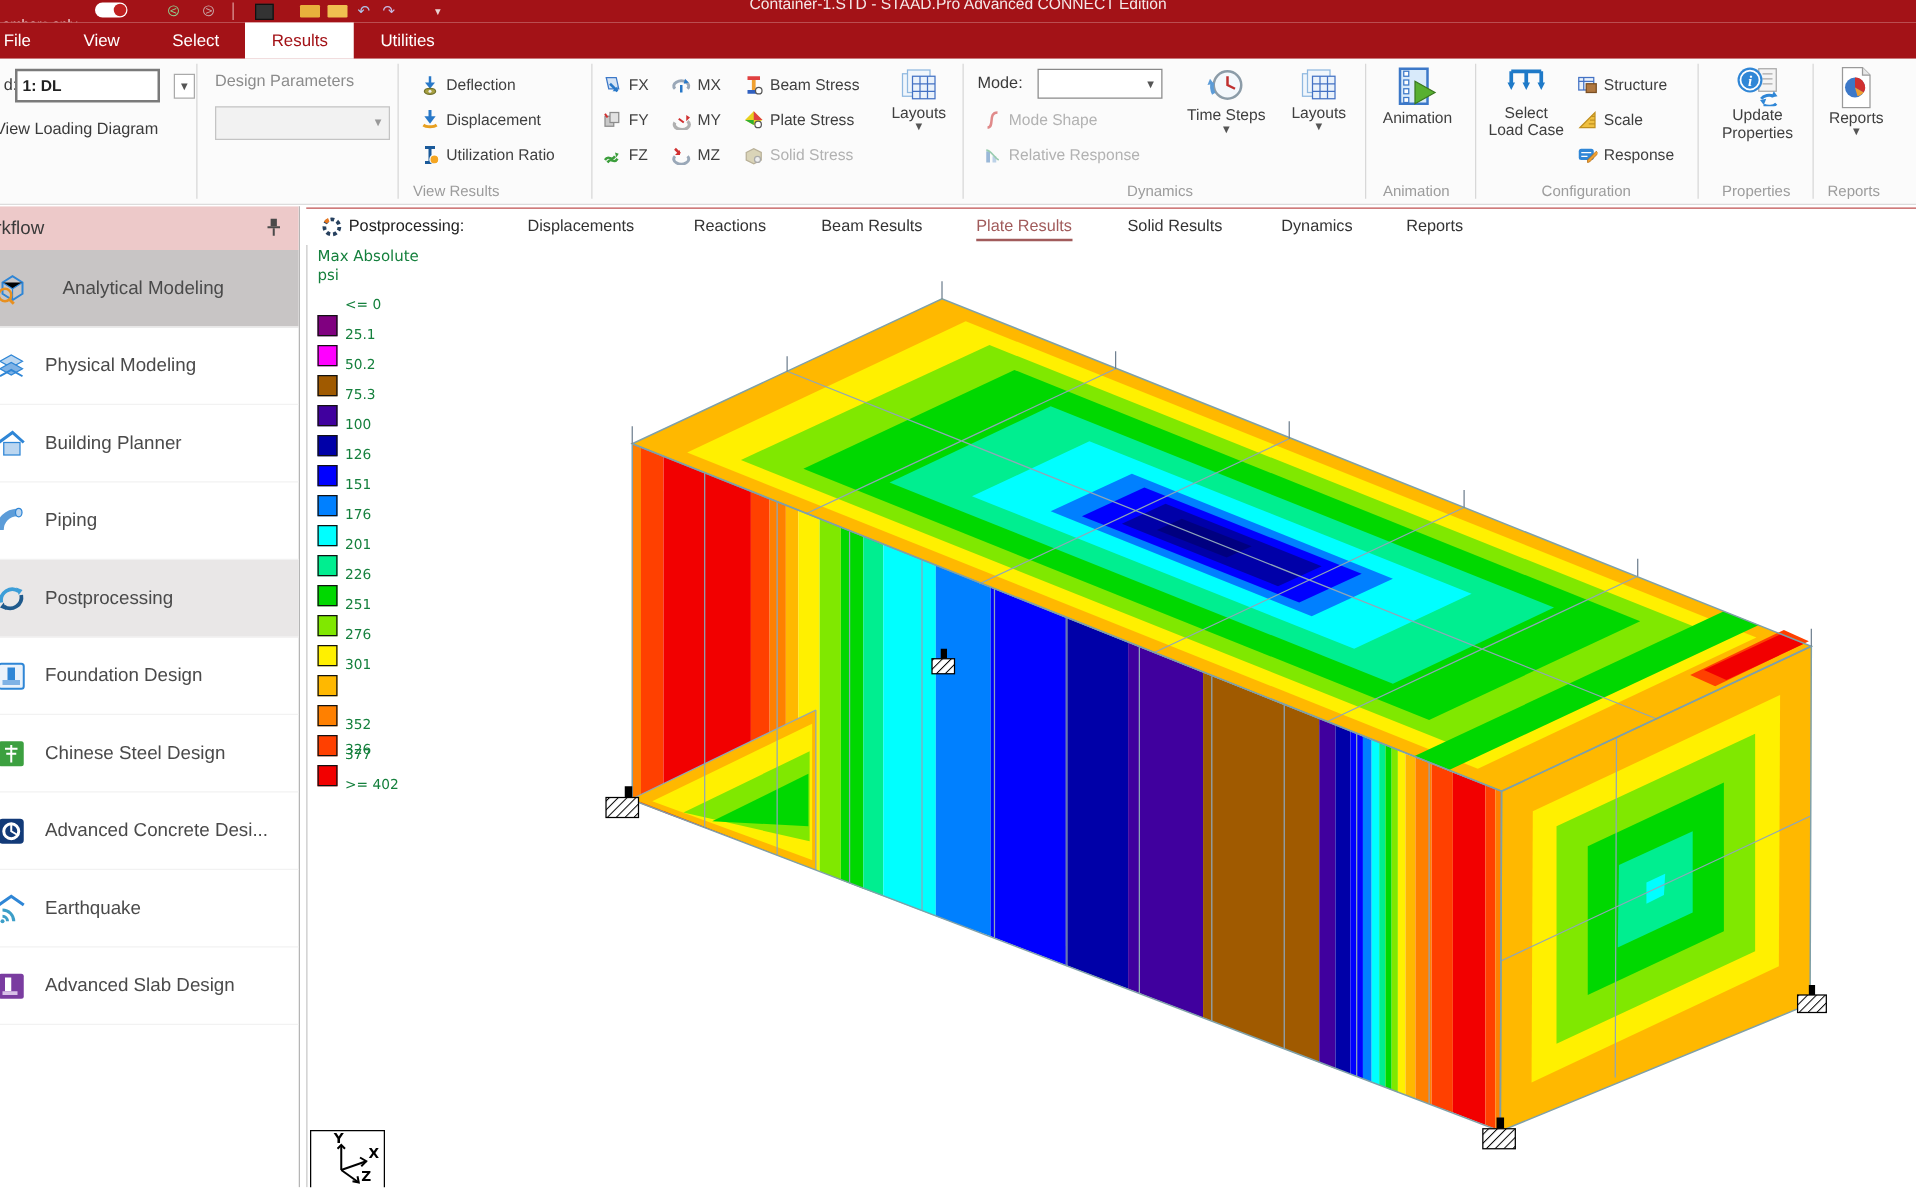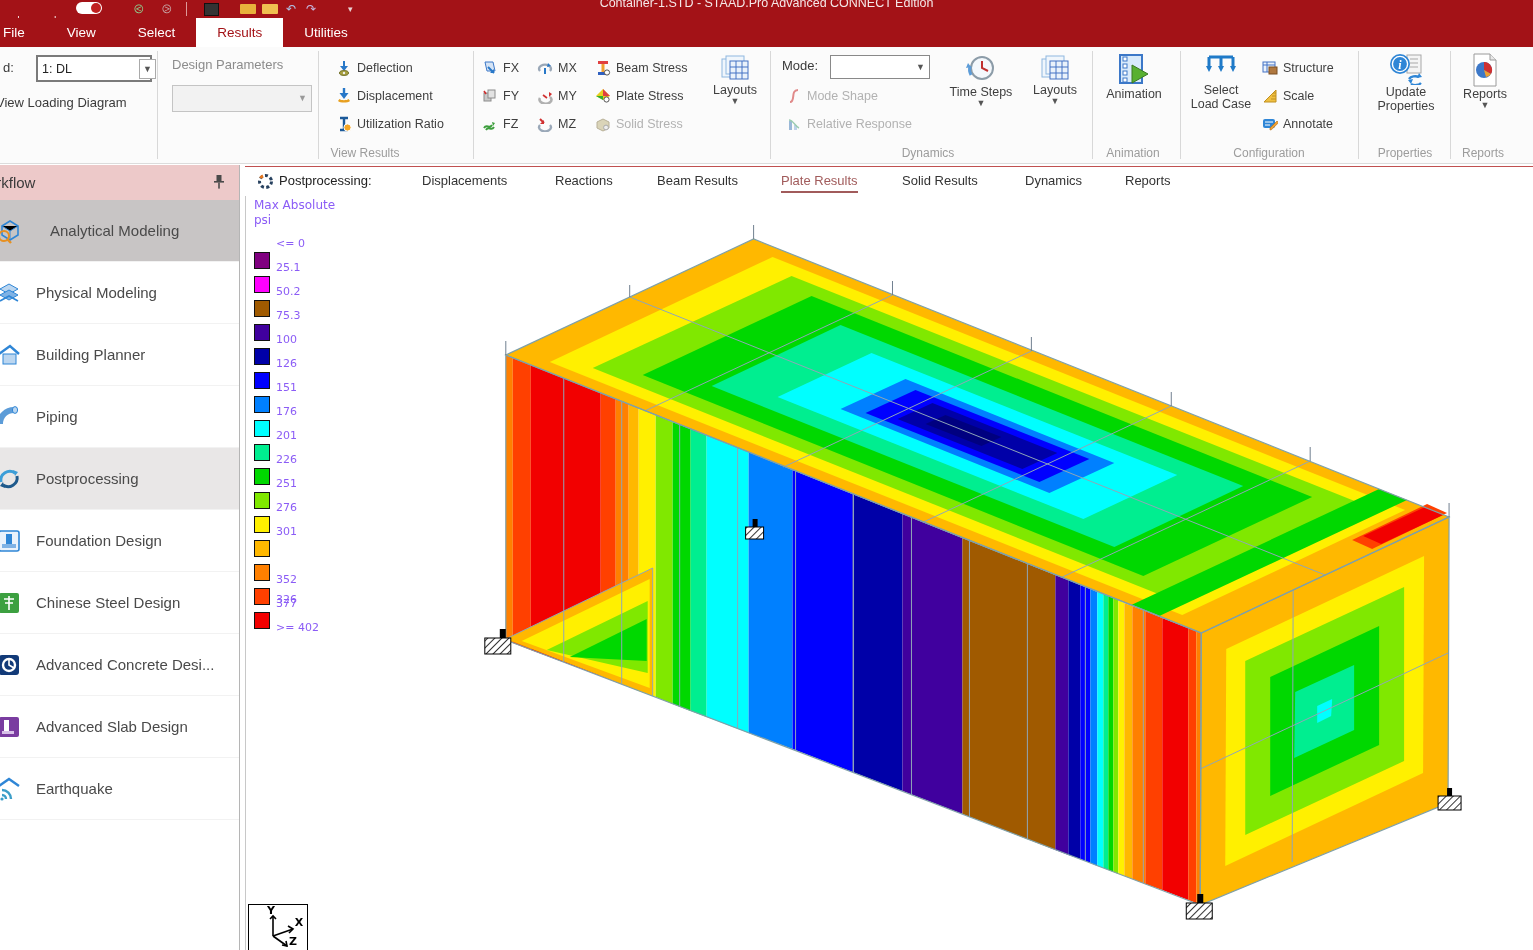--- a/index.html
+++ b/index.html
@@ -38,21 +38,21 @@
   #sbheader{height:35px;background:#EDC9C9;display:flex;align-items:center;font-size:15px;color:#3A3A3A;position:relative;}
   #sbheader .htext{margin-left:-26px;}
   #sbheader .pin{position:absolute;right:14px;top:9px;}
   .sbitem{height:62px;display:flex;align-items:center;gap:14px;font-size:15px;color:#4A4A4A;padding-left:4px;border-bottom:1px solid #F2F2F2;box-sizing:border-box;}
   .sbitem svg{margin-left:-8px;flex:none;}
   .sbitem.sel{background:#C8C5C5;gap:28px;}
   .sbitem.hl{background:#E9E7E7;}
   
   #viewport{position:absolute;left:245px;top:196px;width:1288px;height:754px;background:#fff;border-left:1px solid #C8C8C8;box-sizing:border-box;}
   #model{position:absolute;left:0;top:0;width:100%;height:100%;}
-  #legend{position:absolute;left:6px;top:2px;width:120px;height:450px;font-family:"DejaVu Sans",sans-serif;color:#8b5cf6;}
+  #legend{position:absolute;left:6px;top:2px;width:120px;height:450px;font-family:"DejaVu Sans",sans-serif;color:#15803d;}
   .lg-title{position:absolute;top:0;left:2px;font-size:12px;}
   .lg-unit{position:absolute;top:15px;left:2px;font-size:12px;}
   .lg-swatch{position:absolute;left:2px;width:16px;height:17px;border:1px solid #111;box-sizing:border-box;}
   .lg-label{position:absolute;left:24px;font-size:11px;}
   #axisbox{position:absolute;left:2px;top:708px;width:58px;height:46px;border:1px solid #000;background:#fff;}.k2{fill:var(--c2)}.k3{fill:var(--c3)}
   .k4{fill:var(--c4)}.k5{fill:var(--c5)}.k6{fill:var(--c6)}.k7{fill:var(--c7)}
   .k8{fill:var(--c8)}.k9{fill:var(--c9)}.k10{fill:var(--c10)}.k11{fill:var(--c11)}
   .k12{fill:var(--c12)}.k13{fill:var(--c13)}.k14{fill:var(--c14)}.k15{fill:var(--c15)}
 </style>
 </head>
@@ -80,21 +80,21 @@
   <div id="tabrow">
     <div class="tab" style="margin-left:-18px;">File</div>
     <div class="tab">View</div>
     <div class="tab">Select</div>
     <div class="tab active">Results</div>
     <div class="tab">Utilities</div>
   </div>
 
   <div id="ribbon">
     <span class="lbl" style="left:3px;top:13px;">d:</span>
-    <div class="combo" style="left:36px;top:8px;width:116px;height:27px;border-width:2px;border-color:#7A7A7A;">
+    <div class="combo" style="left:12px;top:8px;width:116px;height:27px;border-width:2px;border-color:#7A7A7A;font-weight:bold;">
         <span>1: DL</span>
       </div>
     <div class="combo" style="left:139px;top:12px;width:17px;height:20px;border-color:#AAA;justify-content:center;">
         <span class="caret">▼</span>
       </div>
     <span class="lbl" style="left:-4px;top:48px;">View Loading Diagram</span>
 
     <div class="vsep" style="left:157px;"></div>
 
     <span class="lbl" style="left:172px;top:10px;color:#8C8C8C;">Design Parameters</span>
@@ -297,21 +297,21 @@
           <path d="M14 5h-3M14 8h-4M14 11h-5" stroke="#C09020"></path>
         </svg>
       <span>Scale</span>
     </div>
     <div class="sbtn" style="left:1262px;top:66px;">
       <svg width="16" height="16" viewBox="0 0 16 16">
           <rect x="1" y="3" width="12" height="9" rx="2" fill="#2F86D6"></rect>
           <path d="M3 6h8M3 9h5" stroke="#fff"></path>
           <path d="M8 12l7-7 1.6 1.6-7 7L8 14z" fill="#F0A030" stroke="#B06A10" stroke-width="0.6"></path>
         </svg>
-      <span>Annotate</span>
+      <span>Response</span>
     </div>
 
     <div class="vsep" style="left:1358px;"></div>
 
     <div class="bigbtn" style="left:1366px;top:6px;width:80px;">
       <svg width="38" height="32" viewBox="0 0 38 32">
           <rect x="20" y="2" width="14" height="18" fill="#F4F4F4" stroke="#A8A8A8"></rect>
           <path d="M23 6h8M23 10h8M23 14h8" stroke="#A8A8A8"></path>
           <circle cx="13" cy="11" r="10" fill="#2F86D6"></circle>
           <circle cx="13" cy="11" r="7.6" fill="none" stroke="#fff" stroke-width="1.4"></circle>
@@ -428,33 +428,33 @@
     <div class="sbitem">
       <svg width="26" height="26" viewBox="0 0 26 26">
           <rect x="3" y="3" width="20" height="20" rx="3" fill="#123A78"></rect>
           <circle cx="13" cy="13" r="6" fill="none" stroke="#fff" stroke-width="2.4"></circle>
           <path d="M13 7v6l5 3" stroke="#fff" stroke-width="1.6" fill="none"></path>
         </svg>
       <span>Advanced Concrete Desi...</span>
     </div>
     <div class="sbitem">
       <svg width="26" height="26" viewBox="0 0 26 26">
+          <path d="M3 10L13 3l10 7" fill="none" stroke="#2F86D6" stroke-width="2.4"></path>
+          <path d="M6 14a9 9 0 0 1 9 9M6 19a4 4 0 0 1 4 4" fill="none" stroke="#3C9EC8" stroke-width="2.4"></path>
+          <circle cx="6" cy="23" r="1.6" fill="#3C9EC8"></circle>
+        </svg>
+      <span>Earthquake</span>
+    </div>
+    <div class="sbitem">
+      <svg width="26" height="26" viewBox="0 0 26 26">
           <rect x="3" y="3" width="20" height="20" rx="2" fill="#7A3CA0"></rect>
           <rect x="8" y="6" width="5" height="11" fill="#fff"></rect>
           <rect x="6" y="17" width="12" height="3" fill="#D8C0E8"></rect>
         </svg>
       <span>Advanced Slab Design</span>
-    </div>
-    <div class="sbitem">
-      <svg width="26" height="26" viewBox="0 0 26 26">
-          <path d="M3 10L13 3l10 7" fill="none" stroke="#2F86D6" stroke-width="2.4"></path>
-          <path d="M6 14a9 9 0 0 1 9 9M6 19a4 4 0 0 1 4 4" fill="none" stroke="#3C9EC8" stroke-width="2.4"></path>
-          <circle cx="6" cy="23" r="1.6" fill="#3C9EC8"></circle>
-        </svg>
-      <span>Earthquake</span>
     </div>
   </div>
 
   <div id="viewport">
     <svg id="model" viewBox="245 196 1288 754" preserveAspectRatio="none">
       <defs>
         <pattern id="h" width="5" height="5" patternTransform="rotate(45)" patternUnits="userSpaceOnUse">
           <rect width="5" height="5" fill="#fff"></rect>
             <line x1="0" y1="0" x2="0" y2="5" stroke="#000" stroke-width="1.6"></line>
         </pattern>

